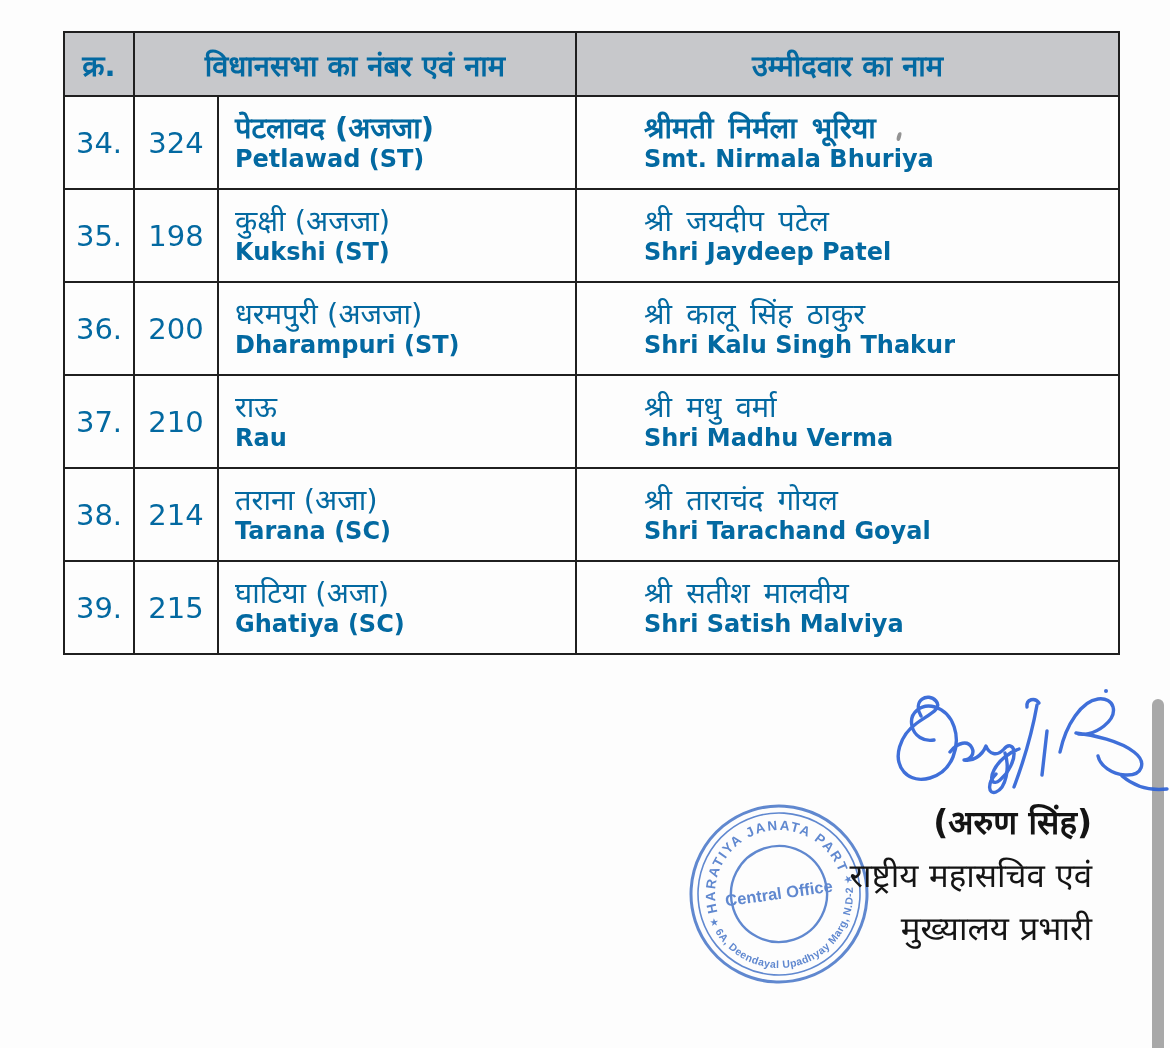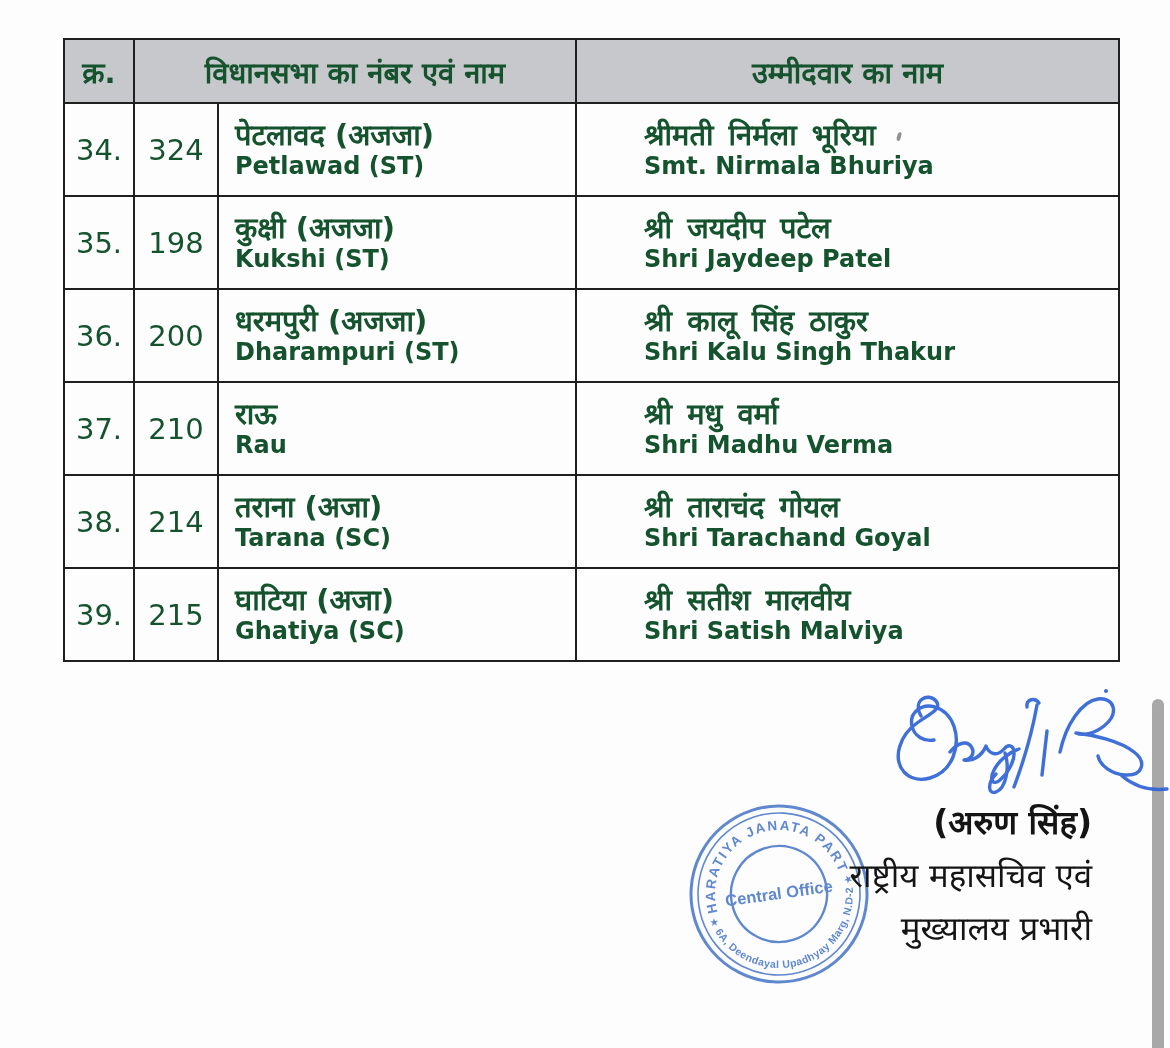--- a/index.html
+++ b/index.html
@@ -9,24 +9,24 @@
   }
   #page{
     position:relative;
     width:1170px;height:1048px;
     background:#fdfdfd;
     overflow:hidden;
   }
 
   
   table.roster{
-    position:absolute;left:63px;top:38px;
+    position:absolute;left:63px;top:31px;
     width:1055px;
     border-collapse:collapse;table-layout:fixed;
-    color:#14532d;
+    color:#0369a1;
   }
   table.roster th,table.roster td{
     border:2.5px solid #1f1f1f;
     box-sizing:border-box;
     vertical-align:middle;
   }
   table.roster thead th{
     background:#c7c8cb;
     height:64px;
     font-size:29px;font-weight:700;
@@ -37,21 +37,21 @@
     text-align:center;
     font-size:29px;font-weight:500;
   }
   td.namecell,td.candcell{padding:4px;}
   .cellstack{
     display:flex;flex-direction:column;justify-content:space-between;
     height:100%;box-sizing:border-box;
     padding:5px 4px 6px 12px;
   }
   td.candcell .cellstack{padding-left:22px;margin-left:41px;}
-  .hi{font-size:29px;font-weight:700;line-height:1.25;}
+  .hi{font-size:29px;font-weight:400;line-height:1.25;}
   td.candcell .hi{word-spacing:5px;}
   .en{font-size:24px;font-weight:700;line-height:1.15;}
   tr.row-bold .hi,tr.row-bold .en{font-weight:800;}
 
   
   .fleck{
     position:absolute;left:897px;top:132px;
     width:4px;height:9px;background:#6f6f6f;
     border-radius:60% 40% 50% 50%;
     transform:rotate(14deg);opacity:.75;

